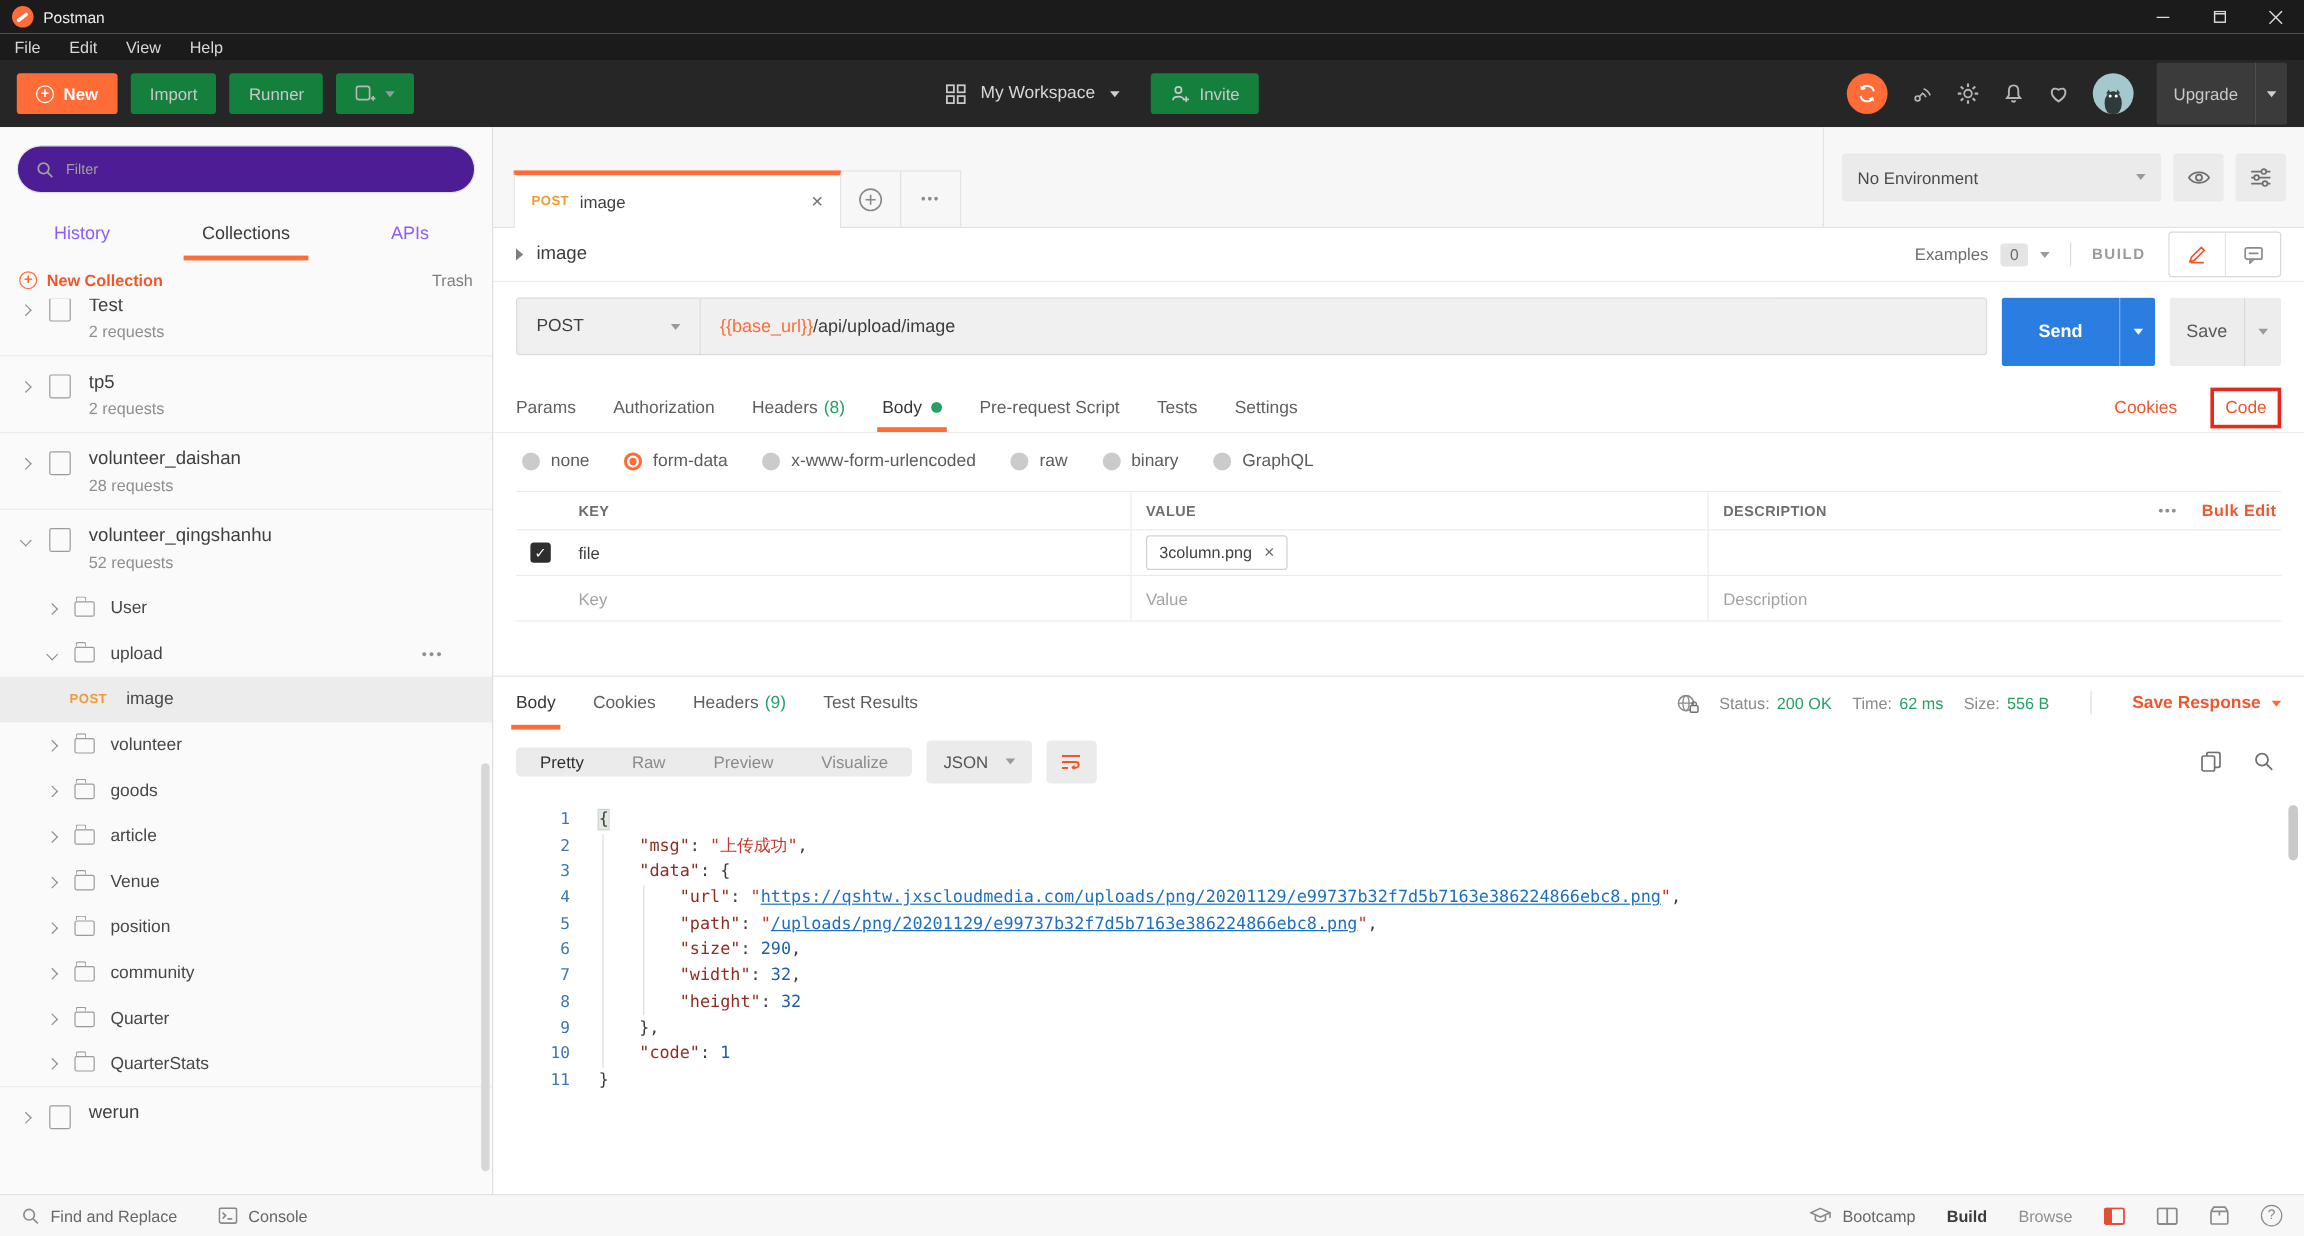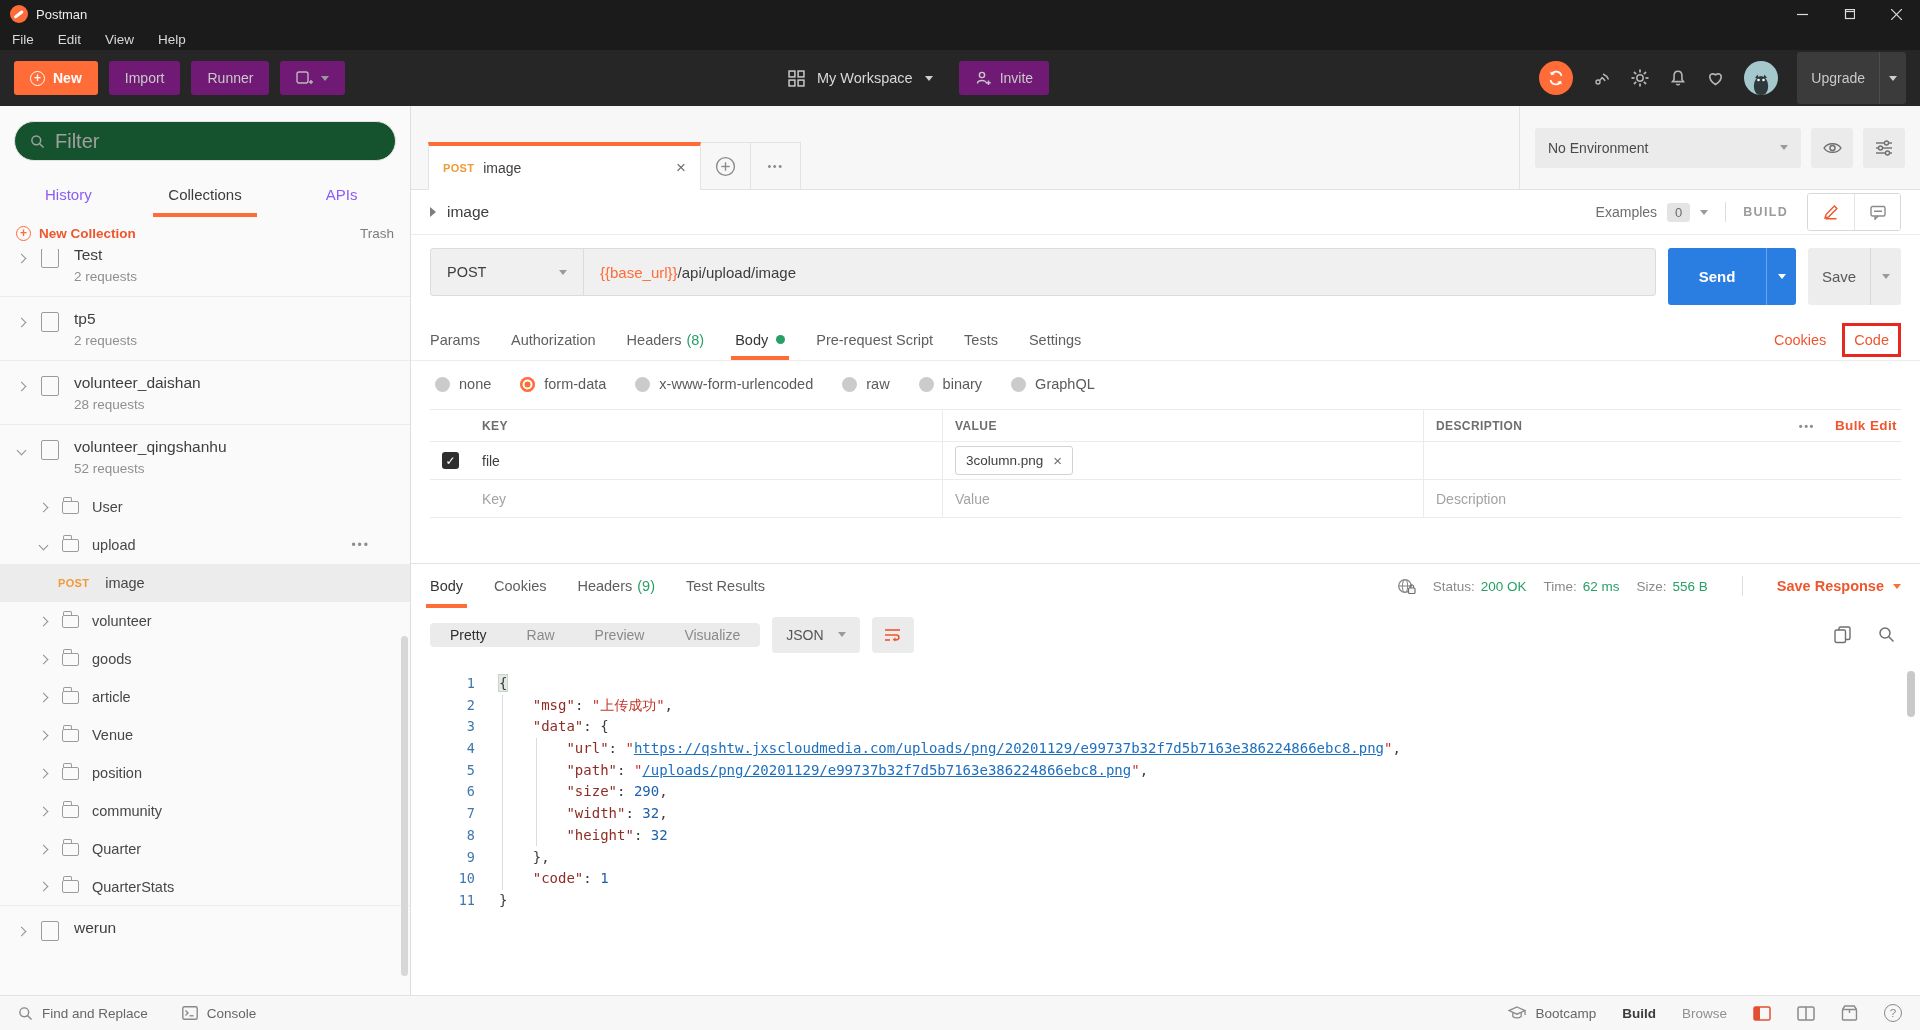--- a/index.html
+++ b/index.html
@@ -11,41 +11,41 @@
   .titlebar { height:28px; background:#1b1b1b; display:flex; align-items:center; padding-left:10px; color:#ececec; flex:0 0 auto; }
   .logo { width:18px; height:18px; border-radius:50%; background:#ff6c37; position:relative; margin-right:8px; }
   .logo:after { content:""; position:absolute; left:3px; top:8px; width:11px; height:2.5px; background:#fff; border-radius:2px; transform:rotate(-38deg); }
   .title-text { font-size:13px; }
   .win-controls { margin-left:auto; display:flex; height:100%; }
   .win-btn { width:47px; height:100%; display:flex; align-items:center; justify-content:center; color:#dcdcdc; }
   .menubar { height:22px; background:#1b1b1b; display:flex; align-items:center; gap:24px; padding-left:12px; flex:0 0 auto; }
   .menu-item { color:#d8d8d8; font-size:13.5px; }
 
   .toolbar { height:56px; background:#262626; display:flex; align-items:center; padding:0 14px; gap:11px; flex:0 0 auto; position:relative; }
-  .tb-btn { height:34px; border-radius:3px; background:#701a75; color:#c9c9c9; font-size:14px; display:flex; align-items:center; padding:0 16px; gap:8px; }
+  .tb-btn { height:34px; border-radius:3px; background:#15803d; color:#c9c9c9; font-size:14px; display:flex; align-items:center; padding:0 16px; gap:8px; }
   .tb-new { background:#ff6c37; color:#fff; font-weight:bold; }
   .plus-o { width:15px; height:15px; border:1.6px solid #fff; border-radius:50%; display:flex; align-items:center; justify-content:center; font-size:12px; line-height:1; }
   .plus-o.orange { border-color:#ff6c37; color:#ff6c37; }
   .caret { width:0; height:0; border-left:4.5px solid transparent; border-right:4.5px solid transparent; border-top:5.5px solid #9a9a9a; display:inline-block; }
   .caret.light { border-top-color:#cfcfcf; }
   .caret.white { border-top-color:#fff; }
   .caret.orange { border-top-color:#ff6c37; }
   .tb-center { position:absolute; left:788px; display:flex; align-items:center; gap:12px; color:#d8d8d8; font-size:14.5px; }
   .tb-right { margin-left:auto; display:flex; align-items:center; gap:19px; }
   .icon-circle { width:34px; height:34px; border-radius:50%; background:#ff6c37; display:flex; align-items:center; justify-content:center; }
   .avatar { width:34px; height:34px; border-radius:50%; background:#a5c8cd; overflow:hidden; display:flex; align-items:flex-end; justify-content:center; }
   .upgrade { height:52px; display:flex; align-items:stretch; border-radius:3px; overflow:hidden; }
   .upgrade .u-main { background:#3b3b3b; color:#c9c9c9; font-size:14px; display:flex; align-items:center; padding:0 14px; }
   .upgrade .u-caret { background:#3b3b3b; border-left:1px solid #4d4d4d; display:flex; align-items:center; padding:0 9px; }
 
   
   .body { flex:1; display:flex; min-height:0; }
   .sidebar { width:411px; background:#fafafa; border-right:1px solid #dedede; display:flex; flex-direction:column; position:relative; flex:0 0 auto; }
   .search-wrap { padding:15px 14px 10px; }
-  .search-box { height:40px; border:1px solid #e2e2e2; background:#14532d; border-radius:20px; display:flex; align-items:center; padding:0 15px; gap:10px; color:#a0a0a0; font-size:20px; }
+  .search-box { height:40px; border:1px solid #e2e2e2; background:#4c1d95; border-radius:20px; display:flex; align-items:center; padding:0 15px; gap:10px; color:#a0a0a0; font-size:12px; }
   .side-tabs { display:flex; height:46px; flex:0 0 auto; }
   .side-tab { flex:1; display:flex; align-items:center; justify-content:center; font-size:15px; color:#8b5cf6; position:relative; }
   .side-tab.active { color:#3b3b3b; }
   .side-tab.active:after { content:""; position:absolute; bottom:0; left:16px; right:16px; height:4px; background:#ff6c37; }
   .side-actions { height:32px; display:flex; align-items:center; padding:0 16px; font-size:13.5px; flex:0 0 auto; }
   .new-col { color:#f0562e; display:flex; align-items:center; gap:8px; font-weight:bold; }
   .trash { margin-left:auto; color:#7d7d7d; }
   .tree { flex:1; overflow:hidden; position:relative; padding-top:4px; }
   .t-col { padding:13px 0 12px 18px; display:flex; border-bottom:1px solid #ececec; }
   .t-col.clipped { margin-top:-20px; }
@@ -112,21 +112,21 @@
   
   .config-row { height:42px; display:flex; align-items:center; padding:0 19px; border-bottom:1px solid #ededed; flex:0 0 auto; }
   .cfg-tabs { display:flex; height:100%; }
   .cfg-tab { display:flex; align-items:center; margin-right:31px; font-size:14.5px; color:#5f5f5f; position:relative; height:100%; }
   .cfg-tab.active { color:#363636; }
   .cfg-tab.active:after { content:""; position:absolute; left:-4px; right:-4px; bottom:0; height:4px; background:#ff6c37; }
   .cfg-count { color:#26a065; margin-left:5px; }
   .g-dot { width:9px; height:9px; border-radius:50%; background:#26a065; margin-left:8px; }
   .cfg-right { margin-left:auto; display:flex; align-items:center; gap:16px; }
   .o-link { color:#f0562e; font-size:14.5px; }
-  .red-annot { border:3px solid #e8281e; padding:5px 9px; }
+  .red-annot { border:3px solid #e8281e; padding:5px 9px;margin-left:12px; }
 
   
   .modes-row { height:46px; display:flex; align-items:center; gap:29px; padding:0 24px; flex:0 0 auto; }
   .radio-opt { display:flex; align-items:center; gap:9px; font-size:14.5px; color:#5b5b5b; }
   .radio { width:15px; height:15px; border-radius:50%; background:#cbcbcb; flex:0 0 auto; }
   .radio.sel { background:#ff6c37; box-shadow:inset 0 0 0 2.5px #ff6c37, inset 0 0 0 4.5px #fff; }
 
   
   .kv-table { margin:2px 19px 0; border-top:1px solid #ebebeb; flex:0 0 auto; }
   .kv-row { display:grid; grid-template-columns:40px 472px 481px 1fr; border-bottom:1px solid #ebebeb; align-items:center; }

